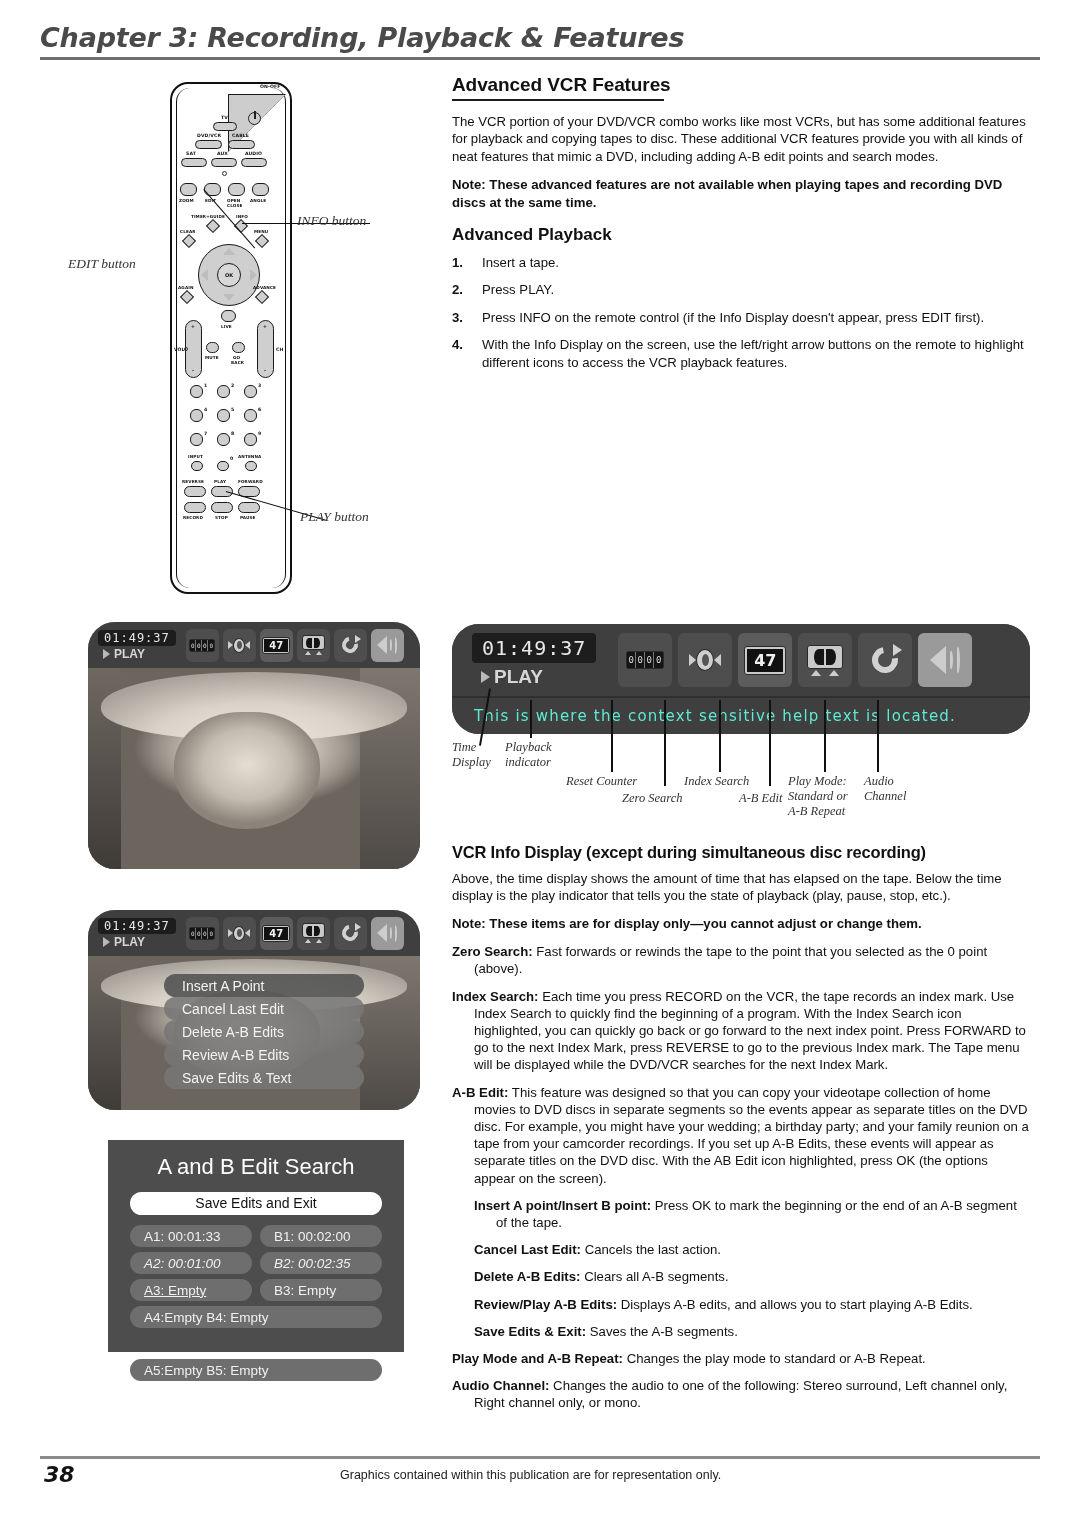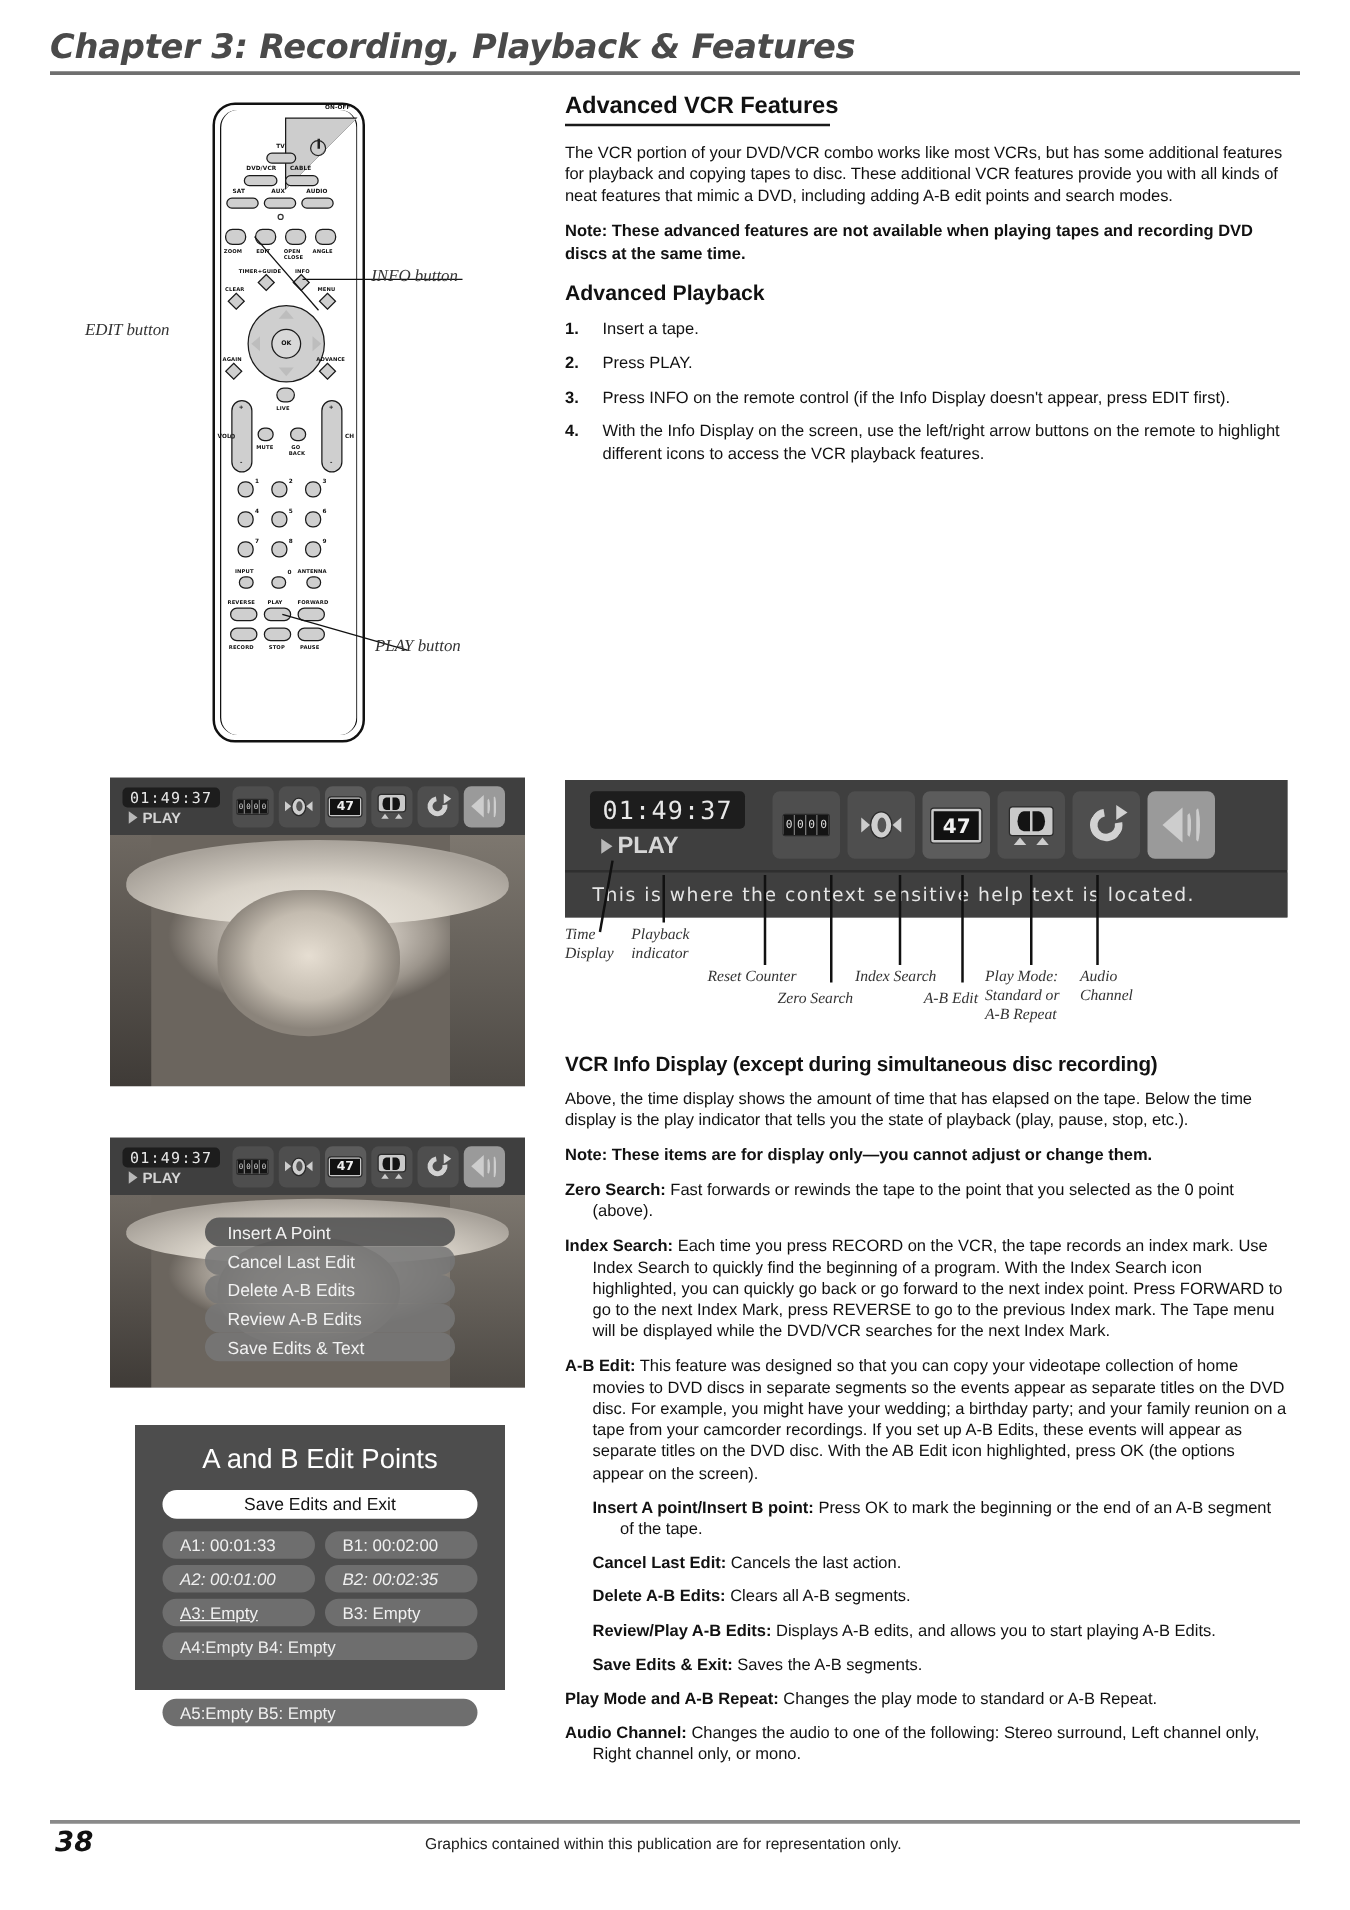--- a/index.html
+++ b/index.html
@@ -103,21 +103,21 @@
     position:absolute; background:#cfcfcf; border:1px solid #1a1a1a;
     transform:rotate(45deg);
   }
   .callout-line { position:absolute; background:#111; transform-origin:0 0; height:1.3px; }
   .callout-text {
     position:absolute; font-family:"Liberation Serif", serif;
     font-style:italic; font-size:13.5px; color:#333; white-space:nowrap;
   }
 
   
-  .tvshot { position:absolute; background:#8e8e8e; overflow:hidden; }
+  .tvshot { position:absolute; background:#8e8e8e; overflow:hidden;border-radius:27px; }
   .osd-bar {
     position:absolute; left:0; top:0; width:100%;
     background:#3f3f3f; display:flex; align-items:center;
   }
   .osd-time-col { display:flex; flex-direction:column; align-items:flex-start; }
   .osd-time {
     background:#1d1d1d; color:#e8e8e8; border-radius:4px;
     font-family:"DejaVu Sans Mono", monospace; letter-spacing:1px;
   }
   .osd-play {
@@ -169,21 +169,21 @@
   .spk-ico { display:flex; align-items:center; }
   .spk-ico .cone {
     width:0;height:0; border-style:solid;
     border-color:transparent #cdcdcd transparent transparent;
   }
   .spk-ico .wave { border:solid #cdcdcd; border-left-color:transparent;
     border-top-color:transparent; border-bottom-color:transparent;
     border-radius:0 50% 50% 0; }
 
   .help-band {
-    position:absolute; left:0; width:100%; background:#3f3f3f; color:#e5e5e5;
+    position:absolute; left:0; width:100%; background:#3f3f3f; color:#5eead4;
     display:flex; align-items:center; padding-left:22px;
     font-family:"DejaVu Sans", sans-serif; letter-spacing:1.2px;
   }
 
   
   .photo {
     position:absolute; left:0; width:100%;
     background:
       radial-gradient(ellipse 36% 30% at 50% 40%, #f0ece6 0%, #cfc8bf 45%, #9c958c 78%, #6b655e 100%),
       linear-gradient(180deg,#bdb7ae 0%, #8d8780 60%, #5e5a55 100%);
@@ -654,21 +654,21 @@
     <div class="menu-list" style="left:76px; top:64px; width:200px;">
       <div class="menu-item first" style="height:23px; font-size:14px;">Insert A Point</div>
       <div class="menu-item" style="height:23px; font-size:14px;">Cancel Last Edit</div>
       <div class="menu-item" style="height:23px; font-size:14px;">Delete A-B Edits</div>
       <div class="menu-item" style="height:23px; font-size:14px;">Review A-B Edits</div>
       <div class="menu-item" style="height:23px; font-size:14px;">Save Edits &amp; Text</div>
     </div>
   </div>
 
   <div class="abpanel" style="left:108px; top:1140px; width:296px; height:212px;">
-    <div class="title" style="font-size:22px; padding-top:14px;">A and B Edit Points</div>
+    <div class="title" style="font-size:22px; padding-top:14px;">A and B Edit Search</div>
     <div class="ab-save" style="margin:12px 22px 0 22px; height:23px; line-height:23px; font-size:14px;">Save Edits and Exit</div>
 
     <div style="display:flex; gap:8px; margin:10px 22px 0 22px;">
       <div class="ab-cell" style="flex:1; height:22px; font-size:13.5px;">A1: 00:01:33</div>
       <div class="ab-cell" style="flex:1; height:22px; font-size:13.5px;">B1: 00:02:00</div>
     </div>
     <div style="display:flex; gap:8px; margin:5px 22px 0 22px;font-style:italic;">
       <div class="ab-cell" style="flex:1; height:22px; font-size:13.5px;">A2: 00:01:00</div>
       <div class="ab-cell" style="flex:1; height:22px; font-size:13.5px;">B2: 00:02:35</div>
     </div>

